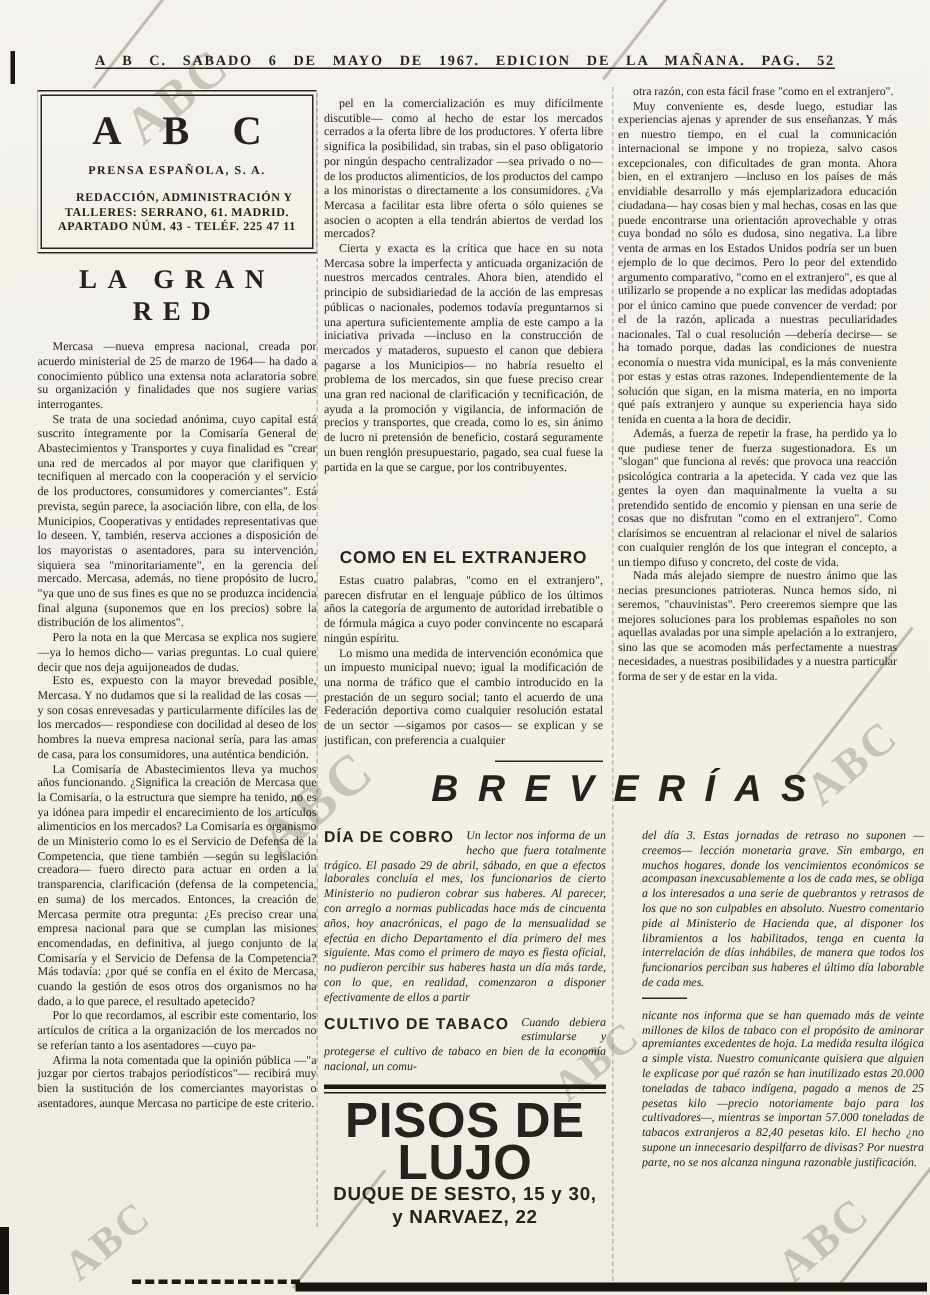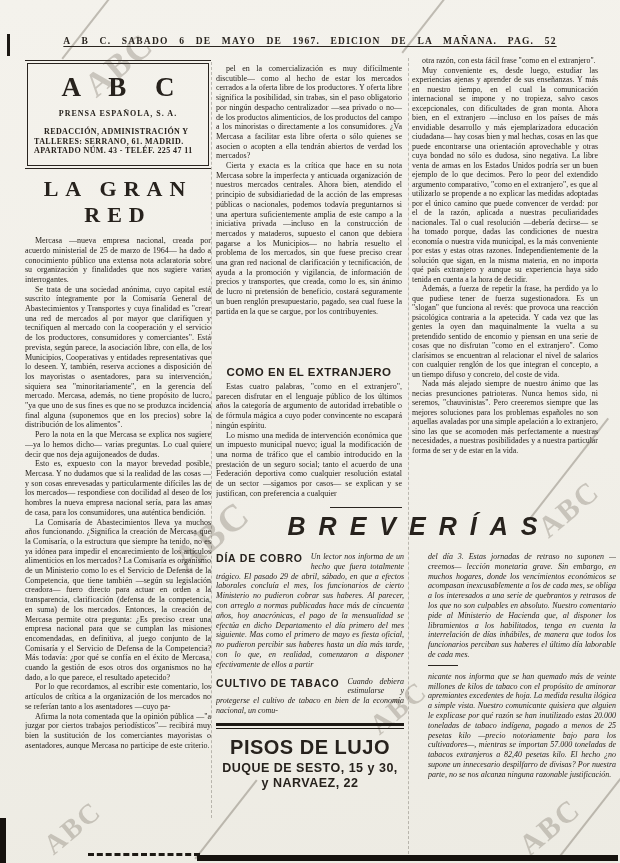--- a/index.html
+++ b/index.html
@@ -21,43 +21,43 @@
   
   .body-text p{margin:0;text-indent:10px;text-align:justify;font-size:8px;line-height:9.7px;}
   .tight p{font-size:7.9px;line-height:9.5px;}
   .body-text p:first-child{text-indent:10px;}
   
   .mast{border:1px solid #2a2520;outline:1px solid #2a2520;outline-offset:2px;margin:3px 2px 10px 2px;
         padding:10px 6px 9px 6px;text-align:center;}
   .mast-title{font-size:27px;font-weight:bold;letter-spacing:11px;padding-left:11px;line-height:26px;}
   .mast-sub{font-size:8px;font-weight:bold;letter-spacing:1px;margin-top:9px;}
   .mast-addr{font-size:7.2px;font-weight:bold;line-height:9.5px;margin-top:9px;letter-spacing:.4px;}
-  .mast-addr p{margin:0;text-indent:0;text-align:left;}
+  .mast-addr p{margin:0;text-indent:0;text-align:center;}
   
-  .headline{font-size:22px;font-weight:bold;letter-spacing:7px;text-align:center;margin:6px 0 8px 0;}
+  .headline{font-size:18px;font-weight:bold;letter-spacing:7px;text-align:center;margin:6px 0 8px 0;}
   
   .subhead{position:absolute;left:216px;top:366px;width:186px;text-align:center;
            font-family:"Liberation Sans",sans-serif;font-weight:bold;font-size:11.5px;letter-spacing:.5px;}
   .short-rule-mid{position:absolute;left:330px;top:507px;width:72px;border-top:1.5px solid #2a2520;}
   
   .brev-head{position:absolute;left:216px;top:512px;width:386px;text-align:center;
              font-family:"Liberation Sans",sans-serif;font-weight:bold;font-style:italic;
              font-size:25px;letter-spacing:13px;padding-left:10px;}
   .brev-left{position:absolute;left:216px;top:552px;width:188px;height:268px;overflow:hidden;}
   .brev-right{position:absolute;left:428px;top:552px;width:188px;height:300px;overflow:hidden;}
   .brev p{margin:0;text-align:justify;font-style:italic;font-size:8px;line-height:9.8px;text-indent:0;}
   .brev .brev-item{margin-bottom:7px;}
   .brev-title{float:left;font-family:"Liberation Sans",sans-serif;font-style:normal;font-weight:bold;
               font-size:10.5px;letter-spacing:.8px;margin-right:8px;line-height:11px;padding-top:1px;}
   .short-rule-right{width:30px;border-top:1.5px solid #2a2520;margin:5px 0 6px 0;}
   
   .rule-thick{border-top:3.5px solid #1d1914;margin:6px 0 2px 0;}
   .rule-thin{border-top:1.5px solid #1d1914;margin:0 0 4px 0;}
   .ad{text-align:center;}
-  .ad-title{font-family:"Liberation Sans",sans-serif;font-weight:bold;font-size:20px;letter-spacing:.5px;
+  .ad-title{font-family:"Liberation Sans",sans-serif;font-weight:bold;font-size:33px;letter-spacing:.5px;
             line-height:28px;margin-top:2px;}
   .ad-addr{font-family:"Liberation Sans",sans-serif;font-weight:bold;font-size:12.5px;line-height:15px;letter-spacing:.5px;}
   
   .wm{position:absolute;font-family:"Liberation Serif",serif;font-weight:bold;color:rgba(105,96,84,.30);
       letter-spacing:2px;transform:rotate(-40deg);}
   .slash{position:absolute;height:1.5px;background:rgba(105,96,84,.38);transform:rotate(-52deg);transform-origin:left center;}
   .bottom-bar{position:absolute;left:197px;top:855px;width:421px;height:6px;background:#16120e;}
   .bottom-dashes{position:absolute;left:88px;top:853px;width:112px;border-top:3px dashed #1d1914;}
   .left-edge-bar{position:absolute;left:0;top:818px;width:6px;height:45px;background:#16120e;}
 </style>

